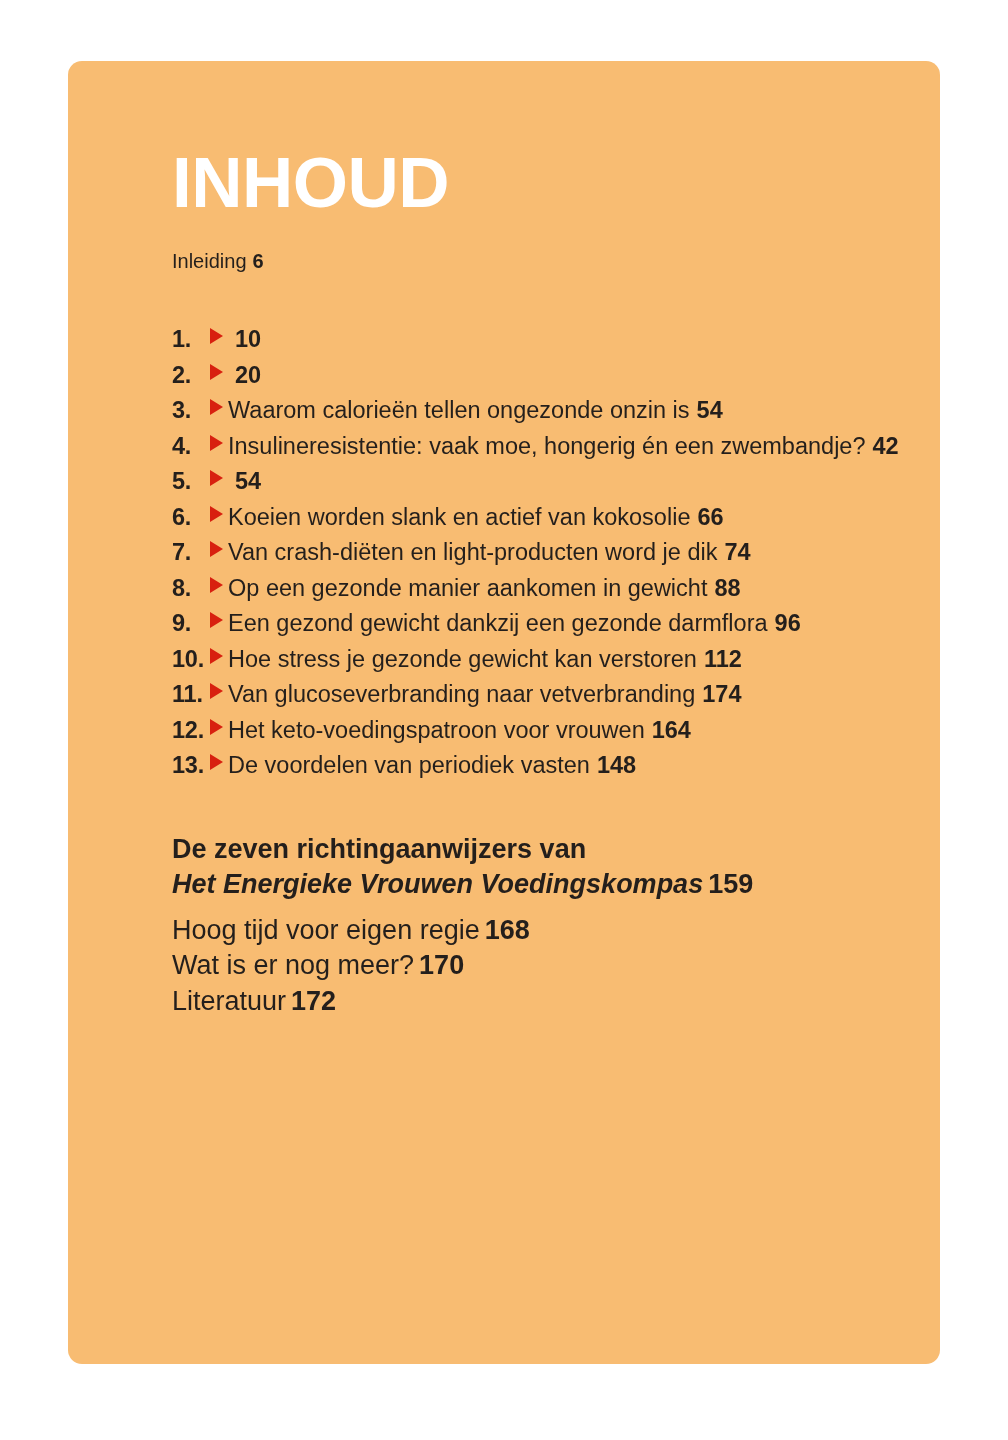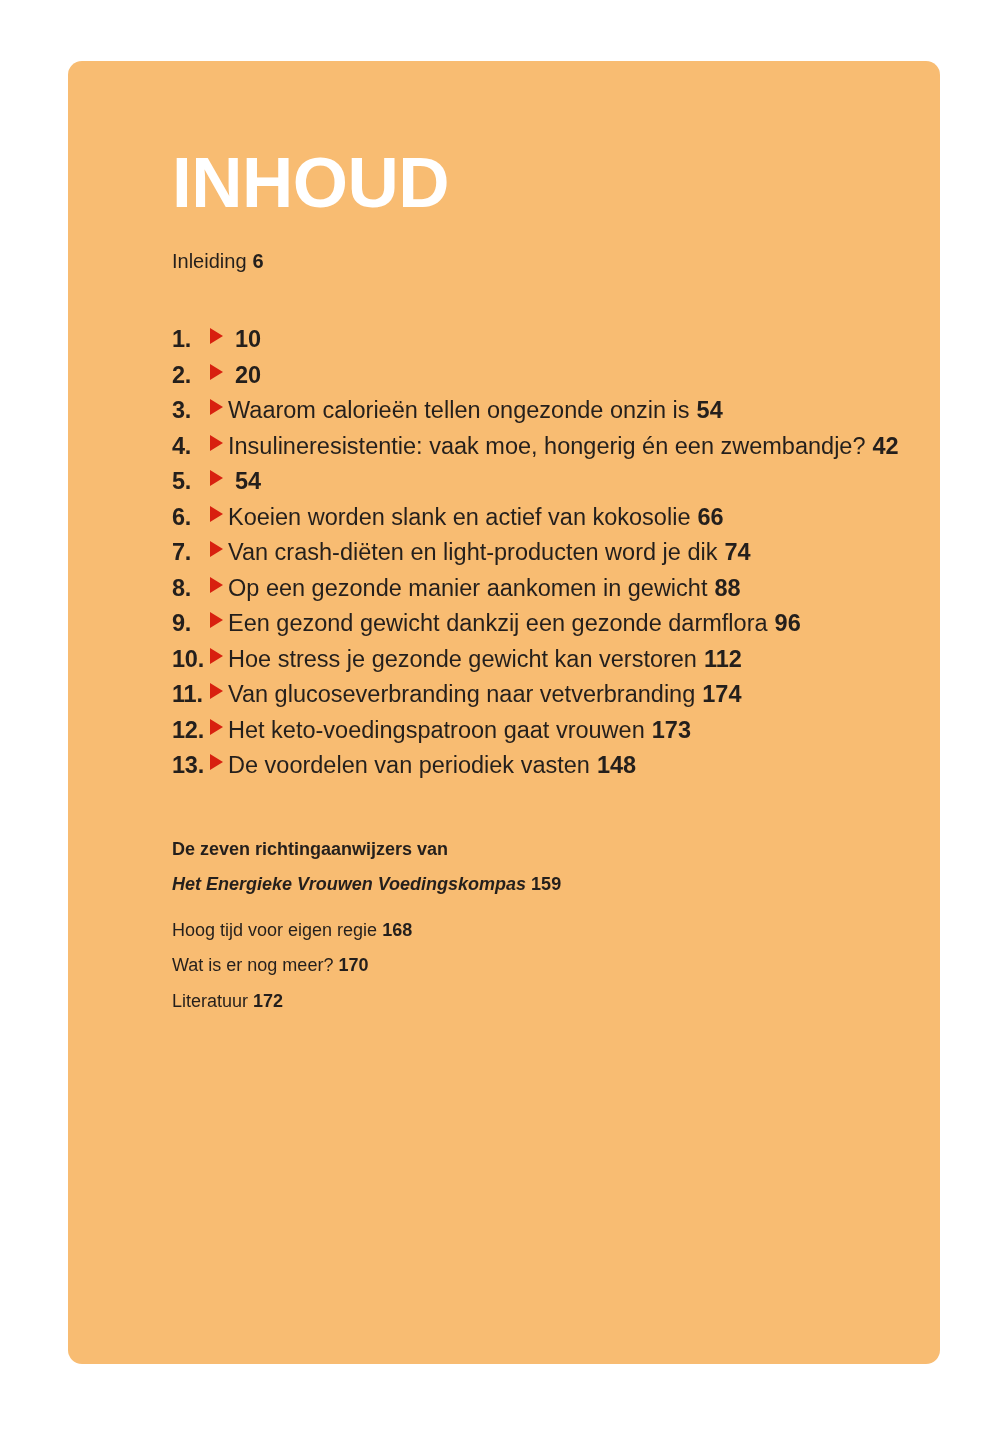--- a/index.html
+++ b/index.html
@@ -100,21 +100,21 @@
     font-weight: bold;
     margin-left: 7px;
     flex: 0 0 auto;
   }
 
   
   #back-matter {
     margin-top: 44px;
   }
   .bm-row {
-    font-size: 18px;
+    font-size: 27px;
     line-height: 35.5px;
     white-space: nowrap;
   }
   .bm-row.bold   { font-weight: bold; }
   .bm-row.italic { font-weight: bold; font-style: italic; }
   .bm-row .pg {
     font-weight: bold;
     font-style: normal;
     margin-left: 5px;
   }
@@ -217,22 +217,22 @@
             <span class="tri"></span>
           </span>
           <span class="ch-title">Van glucoseverbranding naar vetverbranding</span>
           <span class="ch-page">174</span>
         </div>
         <div class="chapter-row">
           <span class="ch-num">12.</span>
           <span class="ch-marker">
             <span class="tri"></span>
           </span>
-          <span class="ch-title">Het keto-voedingspatroon gaat vrouwen</span>
-          <span class="ch-page">173</span>
+          <span class="ch-title">Het keto-voedingspatroon voor vrouwen</span>
+          <span class="ch-page">164</span>
         </div>
         <div class="chapter-row">
           <span class="ch-num">13.</span>
           <span class="ch-marker">
             <span class="tri"></span>
           </span>
           <span class="ch-title">De voordelen van periodiek vasten</span>
           <span class="ch-page">148</span>
         </div>
       </div>

